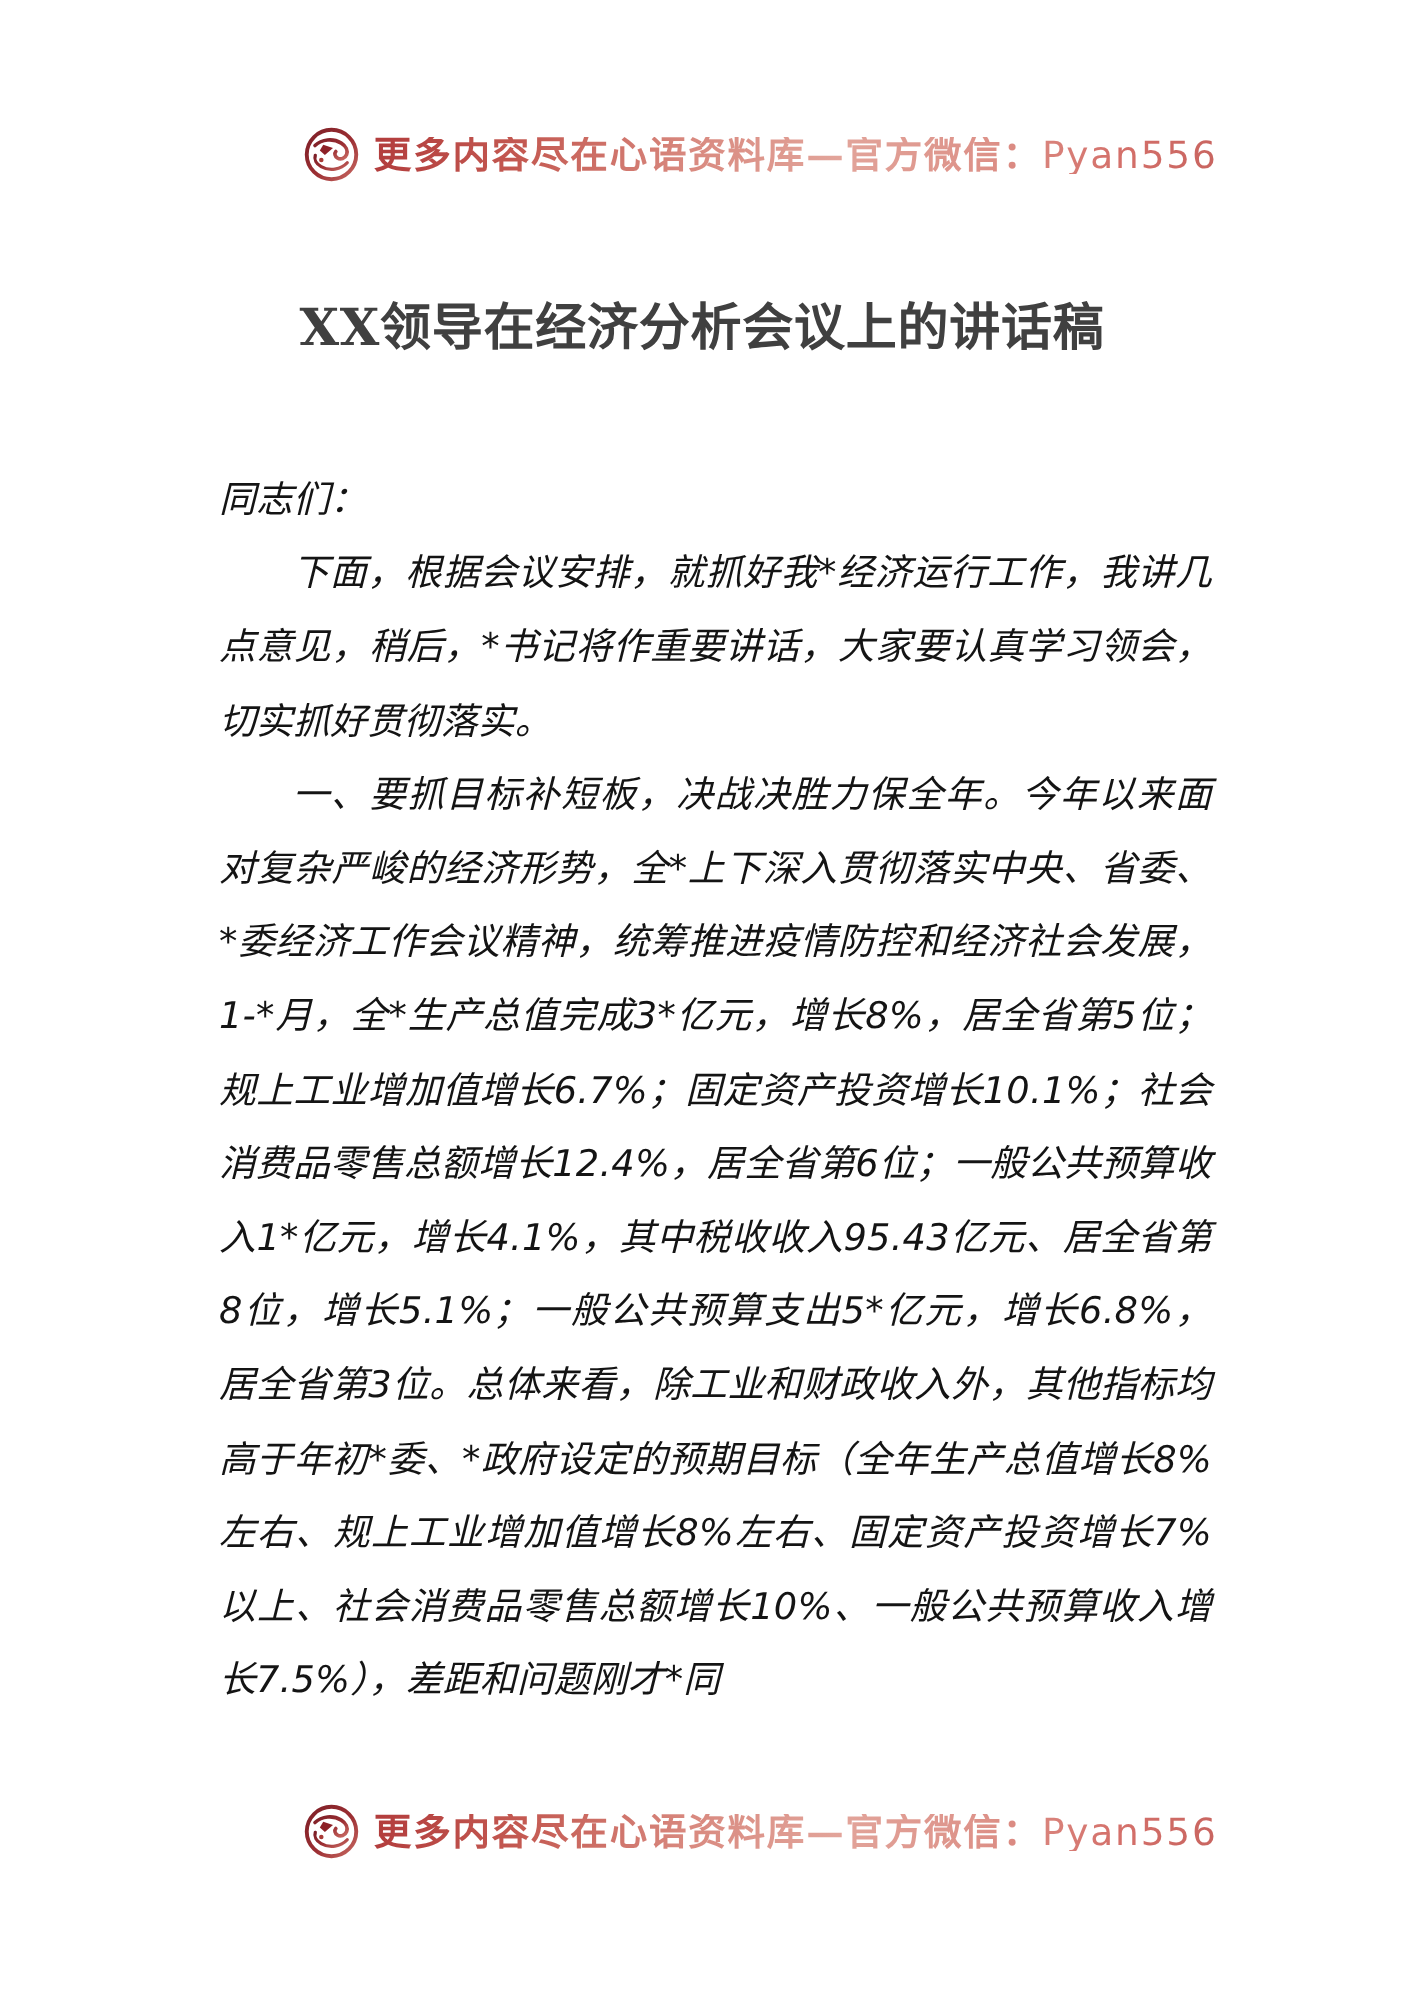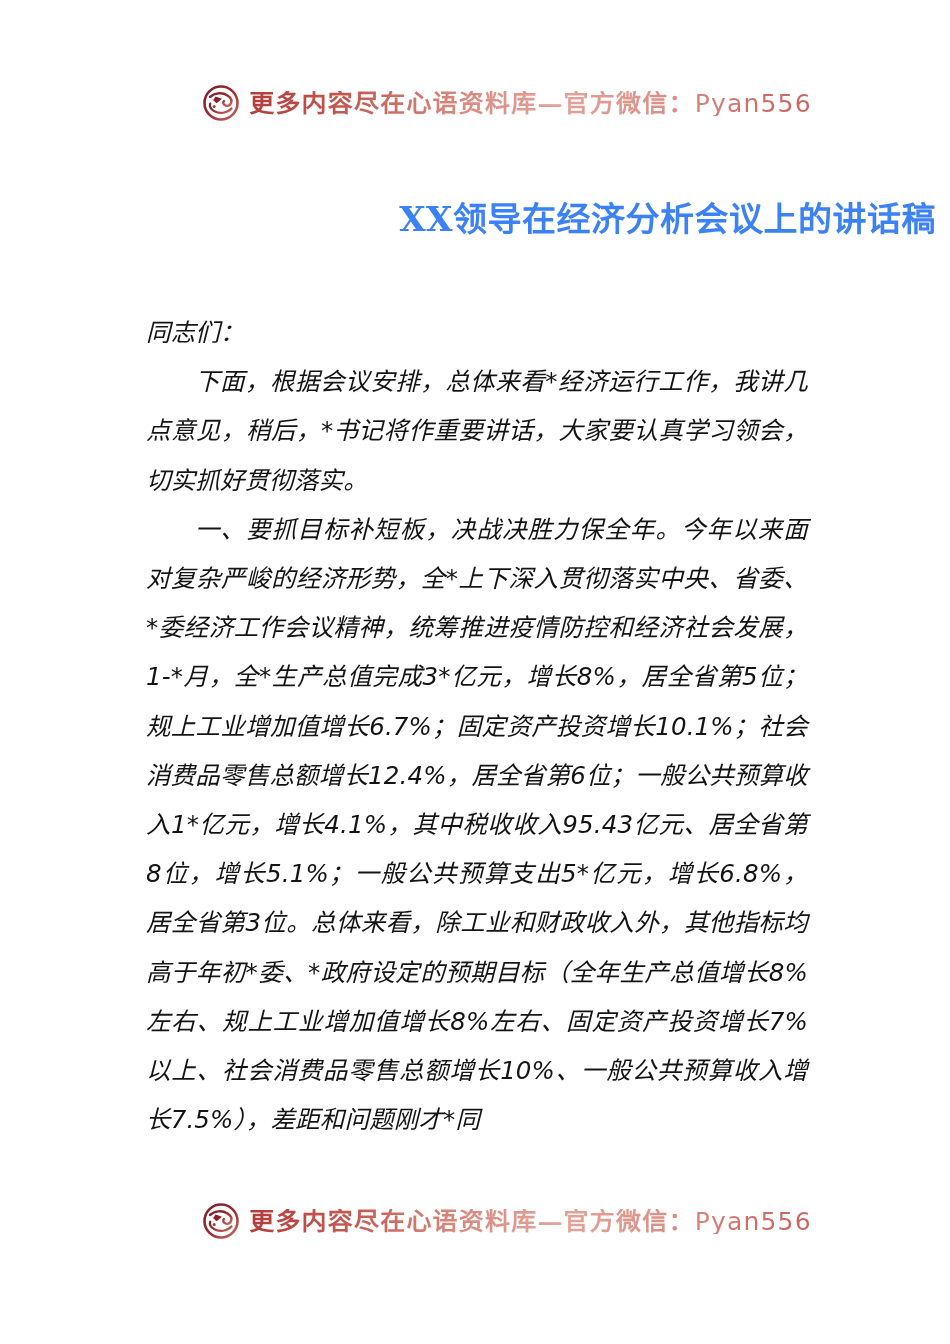--- a/index.html
+++ b/index.html
@@ -68,26 +68,26 @@
     font-family: "DejaVu Sans", "Liberation Sans", sans-serif;
     font-weight: 400;
   }
 
   
   .doc-title {
     position: absolute;
     top: 172px;
     left: 0;
     width: 936px;
-    text-align: right;
+    text-align: center;
     font-family: "DejaVu Serif", "Liberation Serif", serif;
     font-weight: 700;
     font-size: 34px;
     line-height: 48px;
-    color: #3b82f6;
+    color: #404040;
     letter-spacing: 0.5px;
   }
 
   
   .body-block {
     position: absolute;
     top: 308px;
     left: 146px;
     width: 662px;
     font-style: italic;
@@ -129,21 +129,21 @@
         <circle cx="12.2" cy="22.6" r="1.5" fill="#a83a36"></circle>
       </svg>
     </span>
     <span class="wm-text"><span>更多内容尽在心语资料库—官方微信：</span><span class="wm-wechat">Pyan556</span></span>
   </div>
 
   <h1 class="doc-title">XX领导在经济分析会议上的讲话稿</h1>
 
   <div class="body-block">
     <p class="para">同志们：</p>
-    <p class="para indent">下面，根据会议安排，总体来看*经济运行工作，我讲几点意见，稍后，*书记将作重要讲话，大家要认真学习领会，切实抓好贯彻落实。</p>
+    <p class="para indent">下面，根据会议安排，就抓好我*经济运行工作，我讲几点意见，稍后，*书记将作重要讲话，大家要认真学习领会，切实抓好贯彻落实。</p>
     <p class="para indent">一、要抓目标补短板，决战决胜力保全年。今年以来面对复杂严峻的经济形势，全*上下深入贯彻落实中央、省委、*委经济工作会议精神，统筹推进疫情防控和经济社会发展，1-*月，全*生产总值完成3*亿元，增长8%，居全省第5位；规上工业增加值增长6.7%；固定资产投资增长10.1%；社会消费品零售总额增长12.4%，居全省第6位；一般公共预算收入1*亿元，增长4.1%，其中税收收入95.43亿元、居全省第8位，增长5.1%；一般公共预算支出5*亿元，增长6.8%，居全省第3位。总体来看，除工业和财政收入外，其他指标均高于年初*委、*政府设定的预期目标（全年生产总值增长8%左右、规上工业增加值增长8%左右、固定资产投资增长7%以上、社会消费品零售总额增长10%、一般公共预算收入增长7.5%），差距和问题刚才*同</p>
   </div>
 
   <div class="watermark footer">
     <span class="wm-logo">
       <svg viewBox="0 0 38 38" width="38" height="38" aria-hidden="true">
         <defs>
           <linearGradient id="lgB" x1="0" y1="0" x2="1" y2="1">
             <stop offset="0%" stop-color="#7d1f27"></stop>
             <stop offset="55%" stop-color="#9c2f33"></stop>

